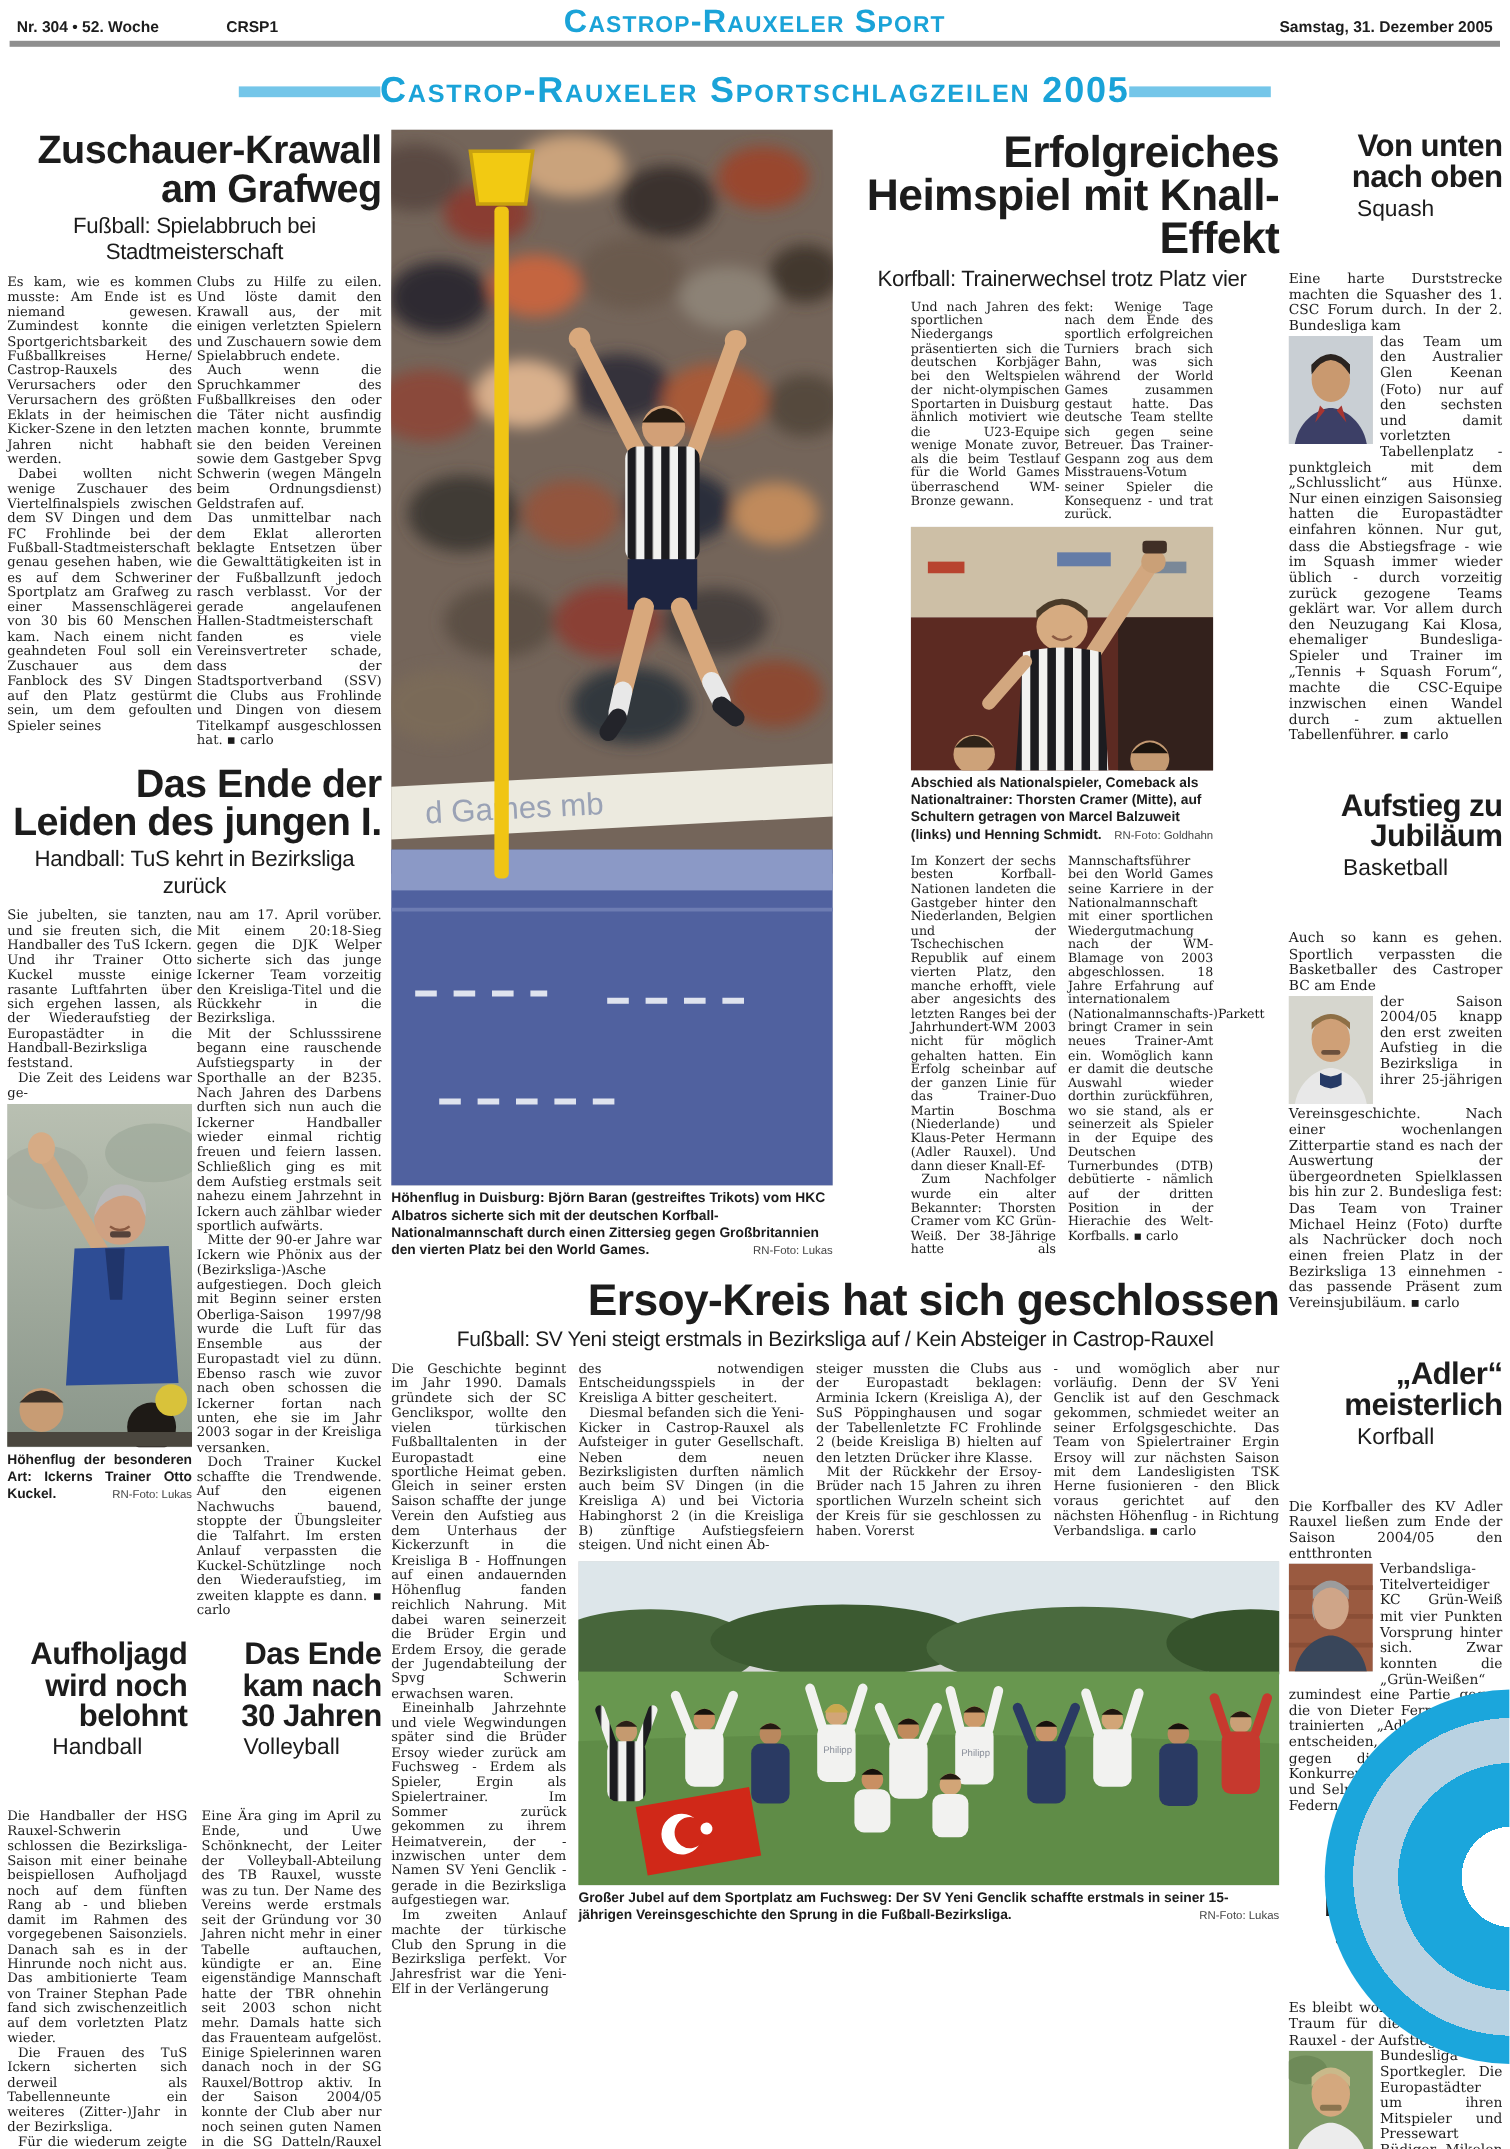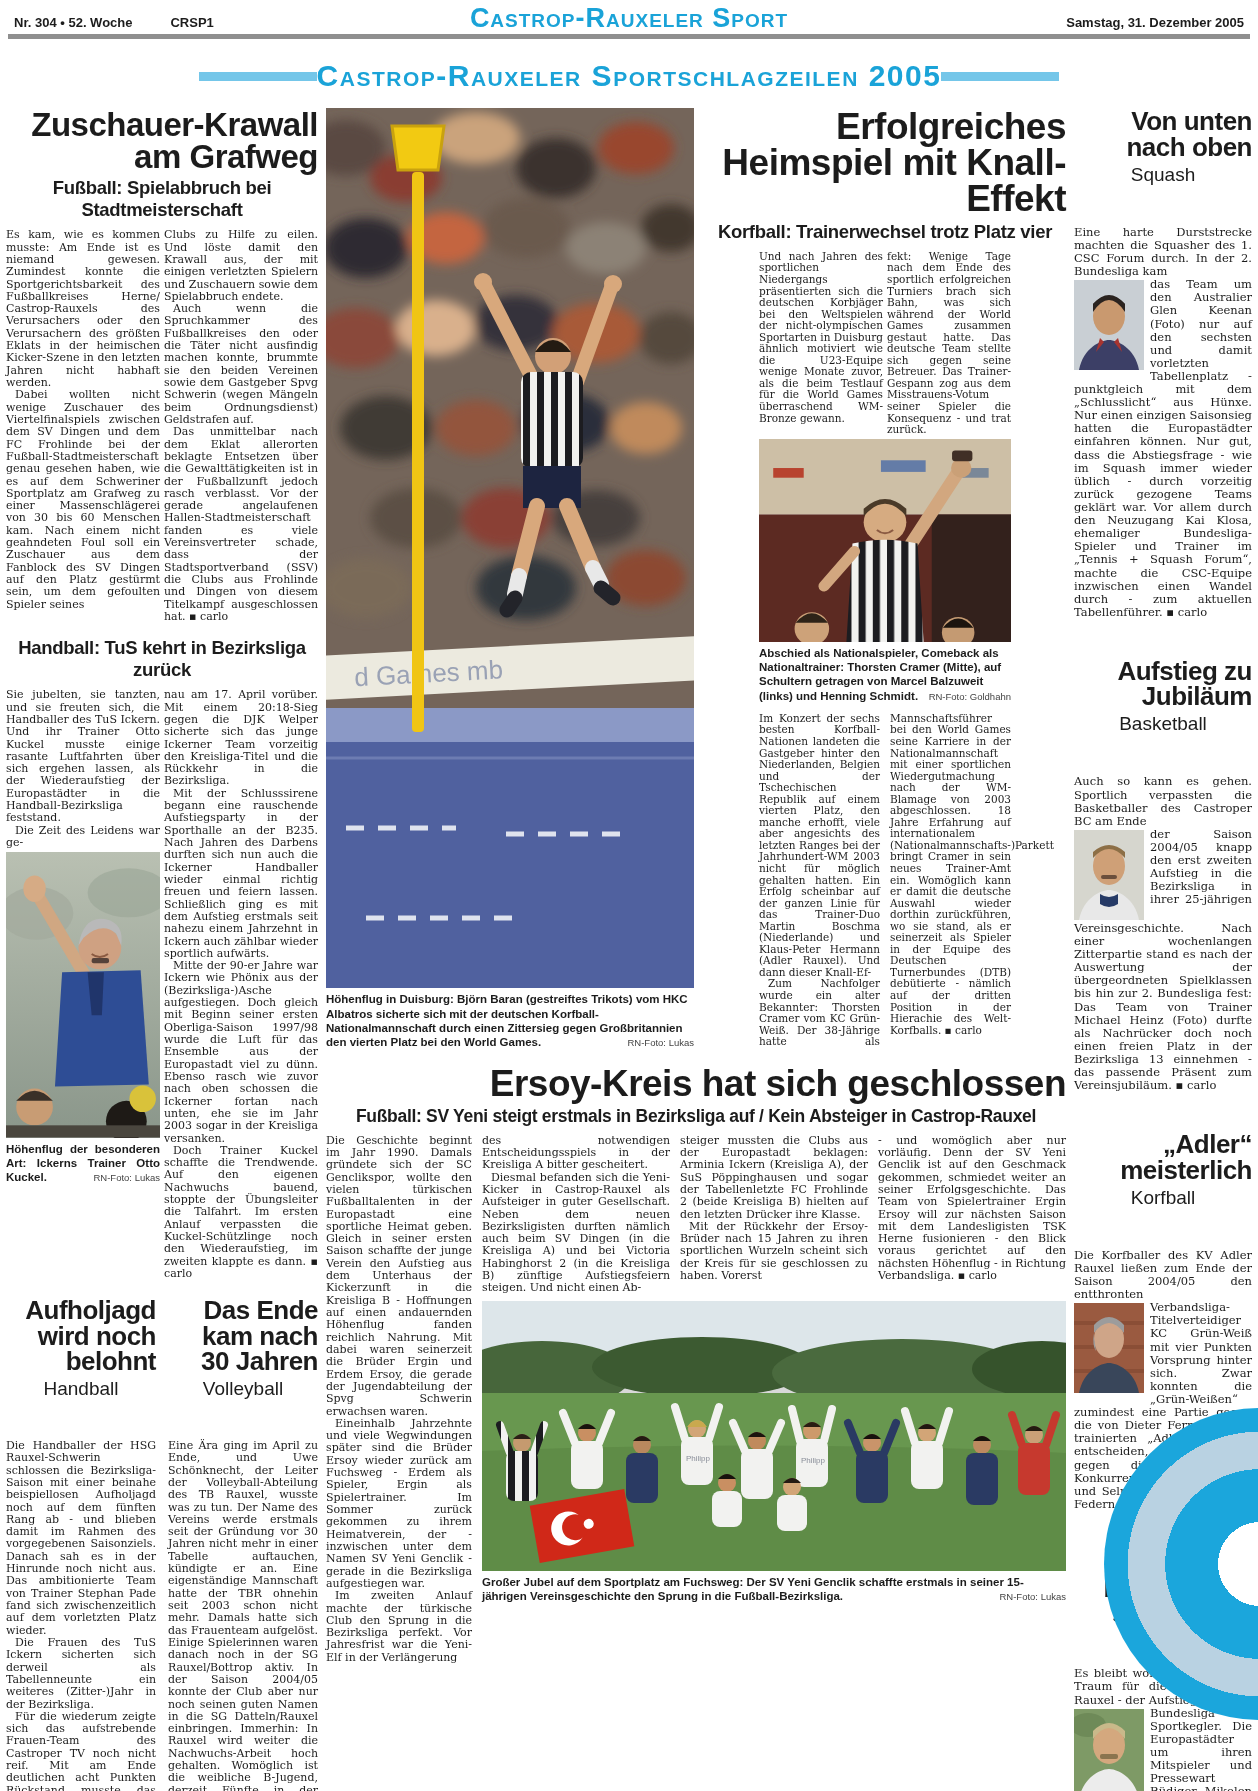--- a/index.html
+++ b/index.html
@@ -1,39 +1,39 @@
 <!DOCTYPE html>
 <html lang="de"><head>
 <meta charset="utf-8">
 <style>
   html,body{margin:0;padding:0;background:#fff;}
   .page{position:relative;width:1258px;height:1791px;background:#fff;overflow:hidden;
         font-family:"DejaVu Serif",serif;color:#1c1c1c;}
   .page *{box-sizing:border-box;}
   
   .masthead{display:flex;align-items:baseline;padding:6px 14px 0;}
-  .mh-left{flex:1;display:flex;gap:38px;font-family:"Liberation Sans",sans-serif;font-weight:bold;font-size:13px;}
+  .mh-left{flex:1;display:flex;gap:56px;font-family:"Liberation Sans",sans-serif;font-weight:bold;font-size:13px;}
   .mh-title{flex:0 0 auto;font-family:"Liberation Sans",sans-serif;font-weight:bold;font-variant:small-caps;
             font-size:27px;line-height:.9;color:#1aa3d8;letter-spacing:1px;}
   .mh-date{flex:1;text-align:right;font-family:"Liberation Sans",sans-serif;font-weight:bold;font-size:13px;}
   .rule{height:5px;background:#8f8f8f;margin:4px 8px 0;}
   
   .banner{display:flex;align-items:center;justify-content:center;margin:20px 0 12px;}
   .banner-bar{width:118px;height:9px;background:#74c6e9;}
   .banner-text{font-family:"Liberation Sans",sans-serif;font-weight:bold;font-variant:small-caps;
                font-size:30px;color:#1aa3d8;letter-spacing:1.5px;}
   
   .content{display:grid;grid-template-columns:312px 740px 178px;column-gap:8px;padding:0 6px;align-items:start;}
   
   .hl{font-family:"Liberation Sans",sans-serif;font-weight:bold;text-align:right;line-height:.97;
       letter-spacing:-.5px;margin:4px 0 4px;}
   .hl-md{font-size:33px;}
   .hl-lg{font-size:37px;}
   .hl-sm{font-size:26px;}
-  .kicker{font-family:"Liberation Sans",sans-serif;font-weight:bold;font-size:18.5px;text-align:center;
+  .kicker{font-family:"Liberation Sans",sans-serif;font-weight:normal;font-size:18.5px;text-align:center;
           margin:3px 0 8px;letter-spacing:-.3px;}
   .kicker-sm{font-size:17.5px;}
   .sport-label{font-family:"Liberation Sans",sans-serif;font-size:19px;text-align:center;margin:0 0 6px;}
   .tcol{font-size:11px;line-height:1.12;text-align:justify;hyphens:auto;}
   .tcol p, .minibody p{margin:0;}
   .tcol p + p, .minibody p + p{text-indent:9px;}
   .cols{display:flex;gap:4px;}
   .cols .tcol{flex:1;min-width:0;}
   .lead{font-weight:bold;margin:0 0 1px;}
   .caption{font-family:"Liberation Sans",sans-serif;font-weight:bold;font-size:11.5px;line-height:1.24;
@@ -112,20 +112,21 @@
             </div>
           <div class="tcol">
               <p>Clubs zu Hilfe zu eilen. Und löste damit den Krawall aus, der mit einigen verletzten Spielern und Zuschauern sowie dem Spielabbruch endete.</p>
               <p>Auch wenn die Spruchkammer des Fußballkreises den oder die Täter nicht ausfindig machen konnte, brummte sie den beiden Vereinen sowie dem Gastgeber Spvg Schwerin (wegen Mängeln beim Ordnungsdienst) Geldstrafen auf.</p>
               <p>Das unmittelbar nach dem Eklat allerorten beklagte Entsetzen über die Gewalttätigkeiten ist in der Fußballzunft jedoch rasch verblasst. Vor der gerade angelaufenen Hallen-Stadtmeisterschaft fanden es viele Vereinsvertreter schade, dass der Stadtsportverband (SSV) die Clubs aus Frohlinde und Dingen von diesem Titelkampf ausgeschlossen hat. ▪ carlo</p>
             </div>
         </div>
       </article>
 
       <article>
+        <h1 class="hl hl-md">Das Ende der Leiden des jungen I.</h1>
         <h2 class="kicker">Handball: TuS kehrt in Bezirksliga zurück</h2>
         <div class="cols">
           <div class="tcol">
             <div>
                 <p>Sie jubelten, sie tanzten, und sie freuten sich, die Handballer des TuS Ickern. Und ihr Trainer Otto Kuckel musste einige rasante Luftfahrten über sich ergehen lassen, als der Wiederaufstieg der Europastädter in die Handball-Bezirksliga feststand.</p>
                 <p>Die Zeit des Leidens war ge-</p>
               </div>
             <figure class="photo">
               <svg viewBox="0 0 151 280" width="151" height="280">
                 <defs>

